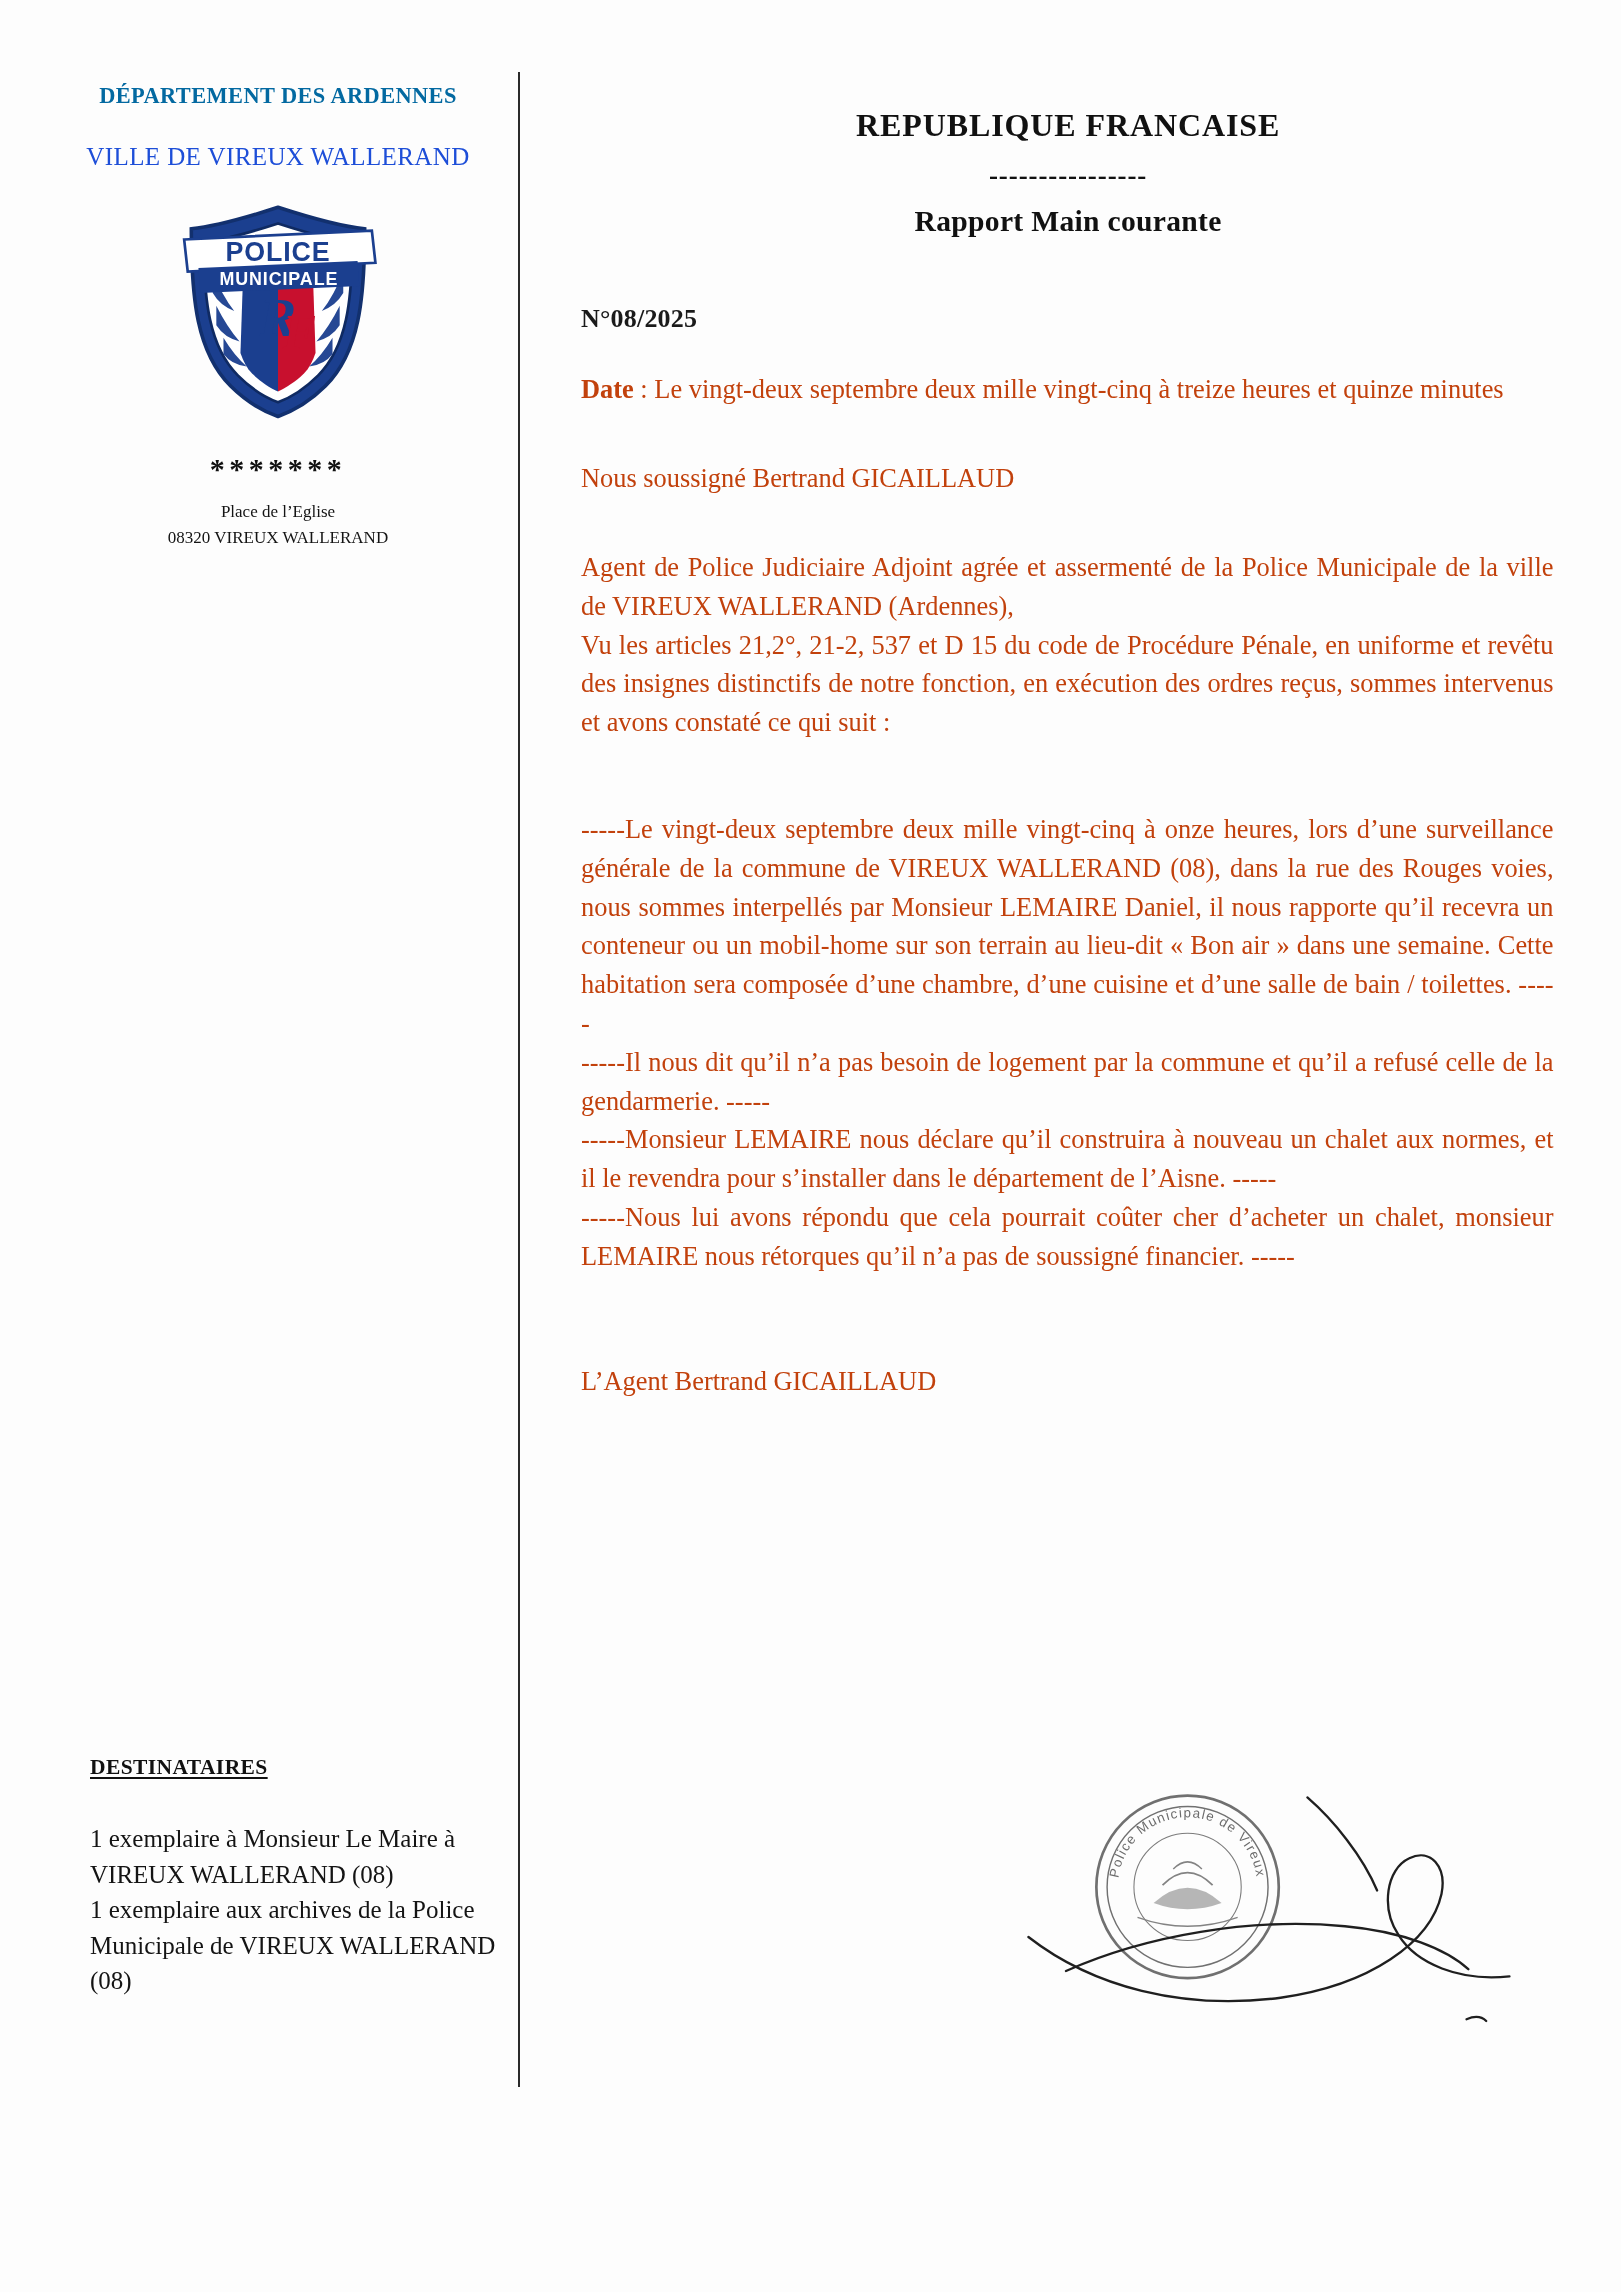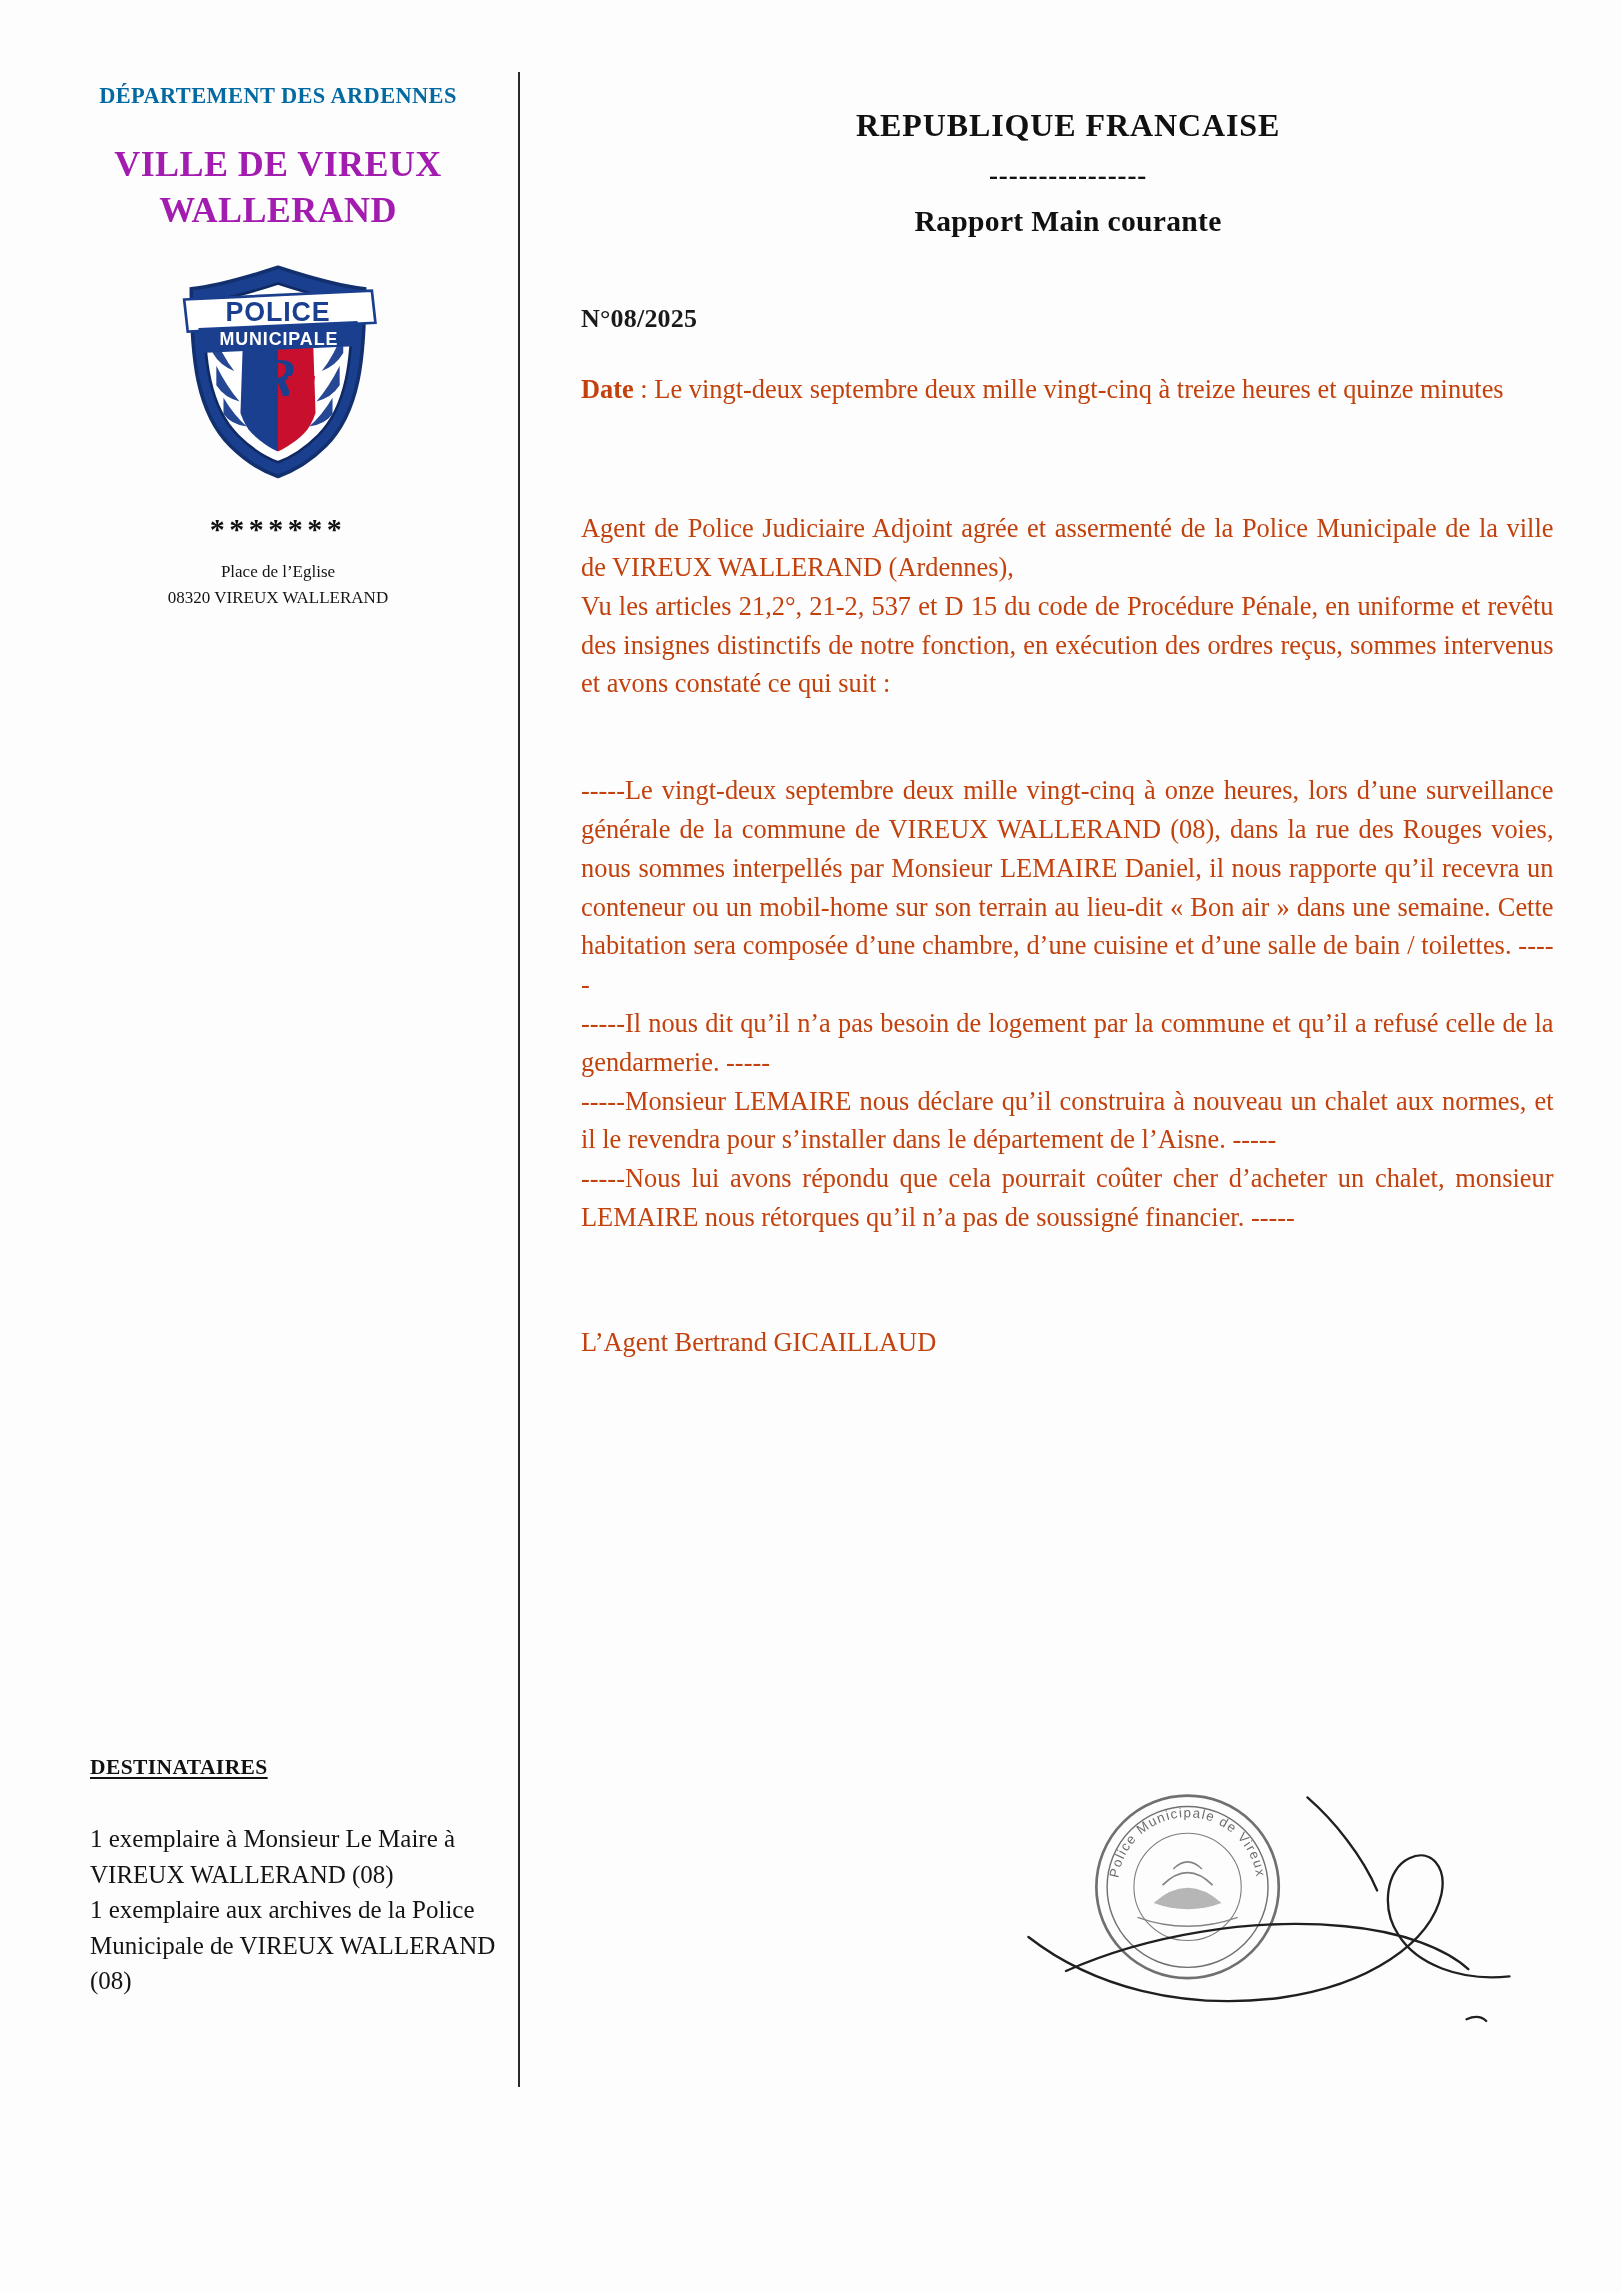--- a/index.html
+++ b/index.html
@@ -43,25 +43,25 @@
   .dept {
     font-family: "Liberation Serif", serif;
     font-weight: bold;
     font-size: 22.4px;
     letter-spacing: 0.4px;
     line-height: 1.35;
     color: #0369a1;
   }
   .ville {
     margin-top: 30px;
-    font-weight: bold;
-    font-size: 36px;
+    font-weight: normal;
+    font-size: 25px;
     line-height: 1.28;
     letter-spacing: 0.4px;
-    color: #a21caf;
+    color: #1d4ed8;
   }
 
   
   .emblem-wrap {
     margin-top: 27px;
     display: flex;
     justify-content: center;
   }
   .emblem {
     position: relative;
@@ -239,20 +239,21 @@
     <div class="body-area">
 
       <div class="num">N°08/2025</div>
 
       <div class="gap-sm"></div>
 
       <div class="p nojust"><b class="lbl">Date</b><span> : Le vingt-deux septembre deux mille vingt-cinq à treize heures et quinze minutes</span></div>
 
       <div class="gap-md"></div>
 
+      <div class="p nojust">Nous soussigné Bertrand GICAILLAUD</div>
 
       <div class="gap-md"></div>
 
       <div class="p" style="white-space:pre-line">Agent de Police Judiciaire Adjoint agrée et assermenté de la Police Municipale de la ville de VIREUX WALLERAND (Ardennes),
 Vu les articles 21,2°, 21-2, 537 et D 15 du code de Procédure Pénale, en uniforme et revêtu des insignes distinctifs de notre fonction, en exécution des ordres reçus, sommes intervenus et avons constaté ce qui suit :</div>
 
       <div class="gap-lg"></div>
 
       <div class="p">-----Le vingt-deux septembre deux mille vingt-cinq à onze heures, lors d’une surveillance générale de la commune de VIREUX WALLERAND (08), dans la rue des Rouges voies, nous sommes interpellés par Monsieur LEMAIRE Daniel, il nous rapporte qu’il recevra un conteneur ou un mobil-home sur son terrain au lieu-dit « Bon air » dans une semaine. Cette habitation sera composée d’une chambre, d’une cuisine et d’une salle de bain / toilettes. -----</div>
       <div class="p">-----Il nous dit qu’il n’a pas besoin de logement par la commune et qu’il a refusé celle de la gendarmerie. -----</div>

